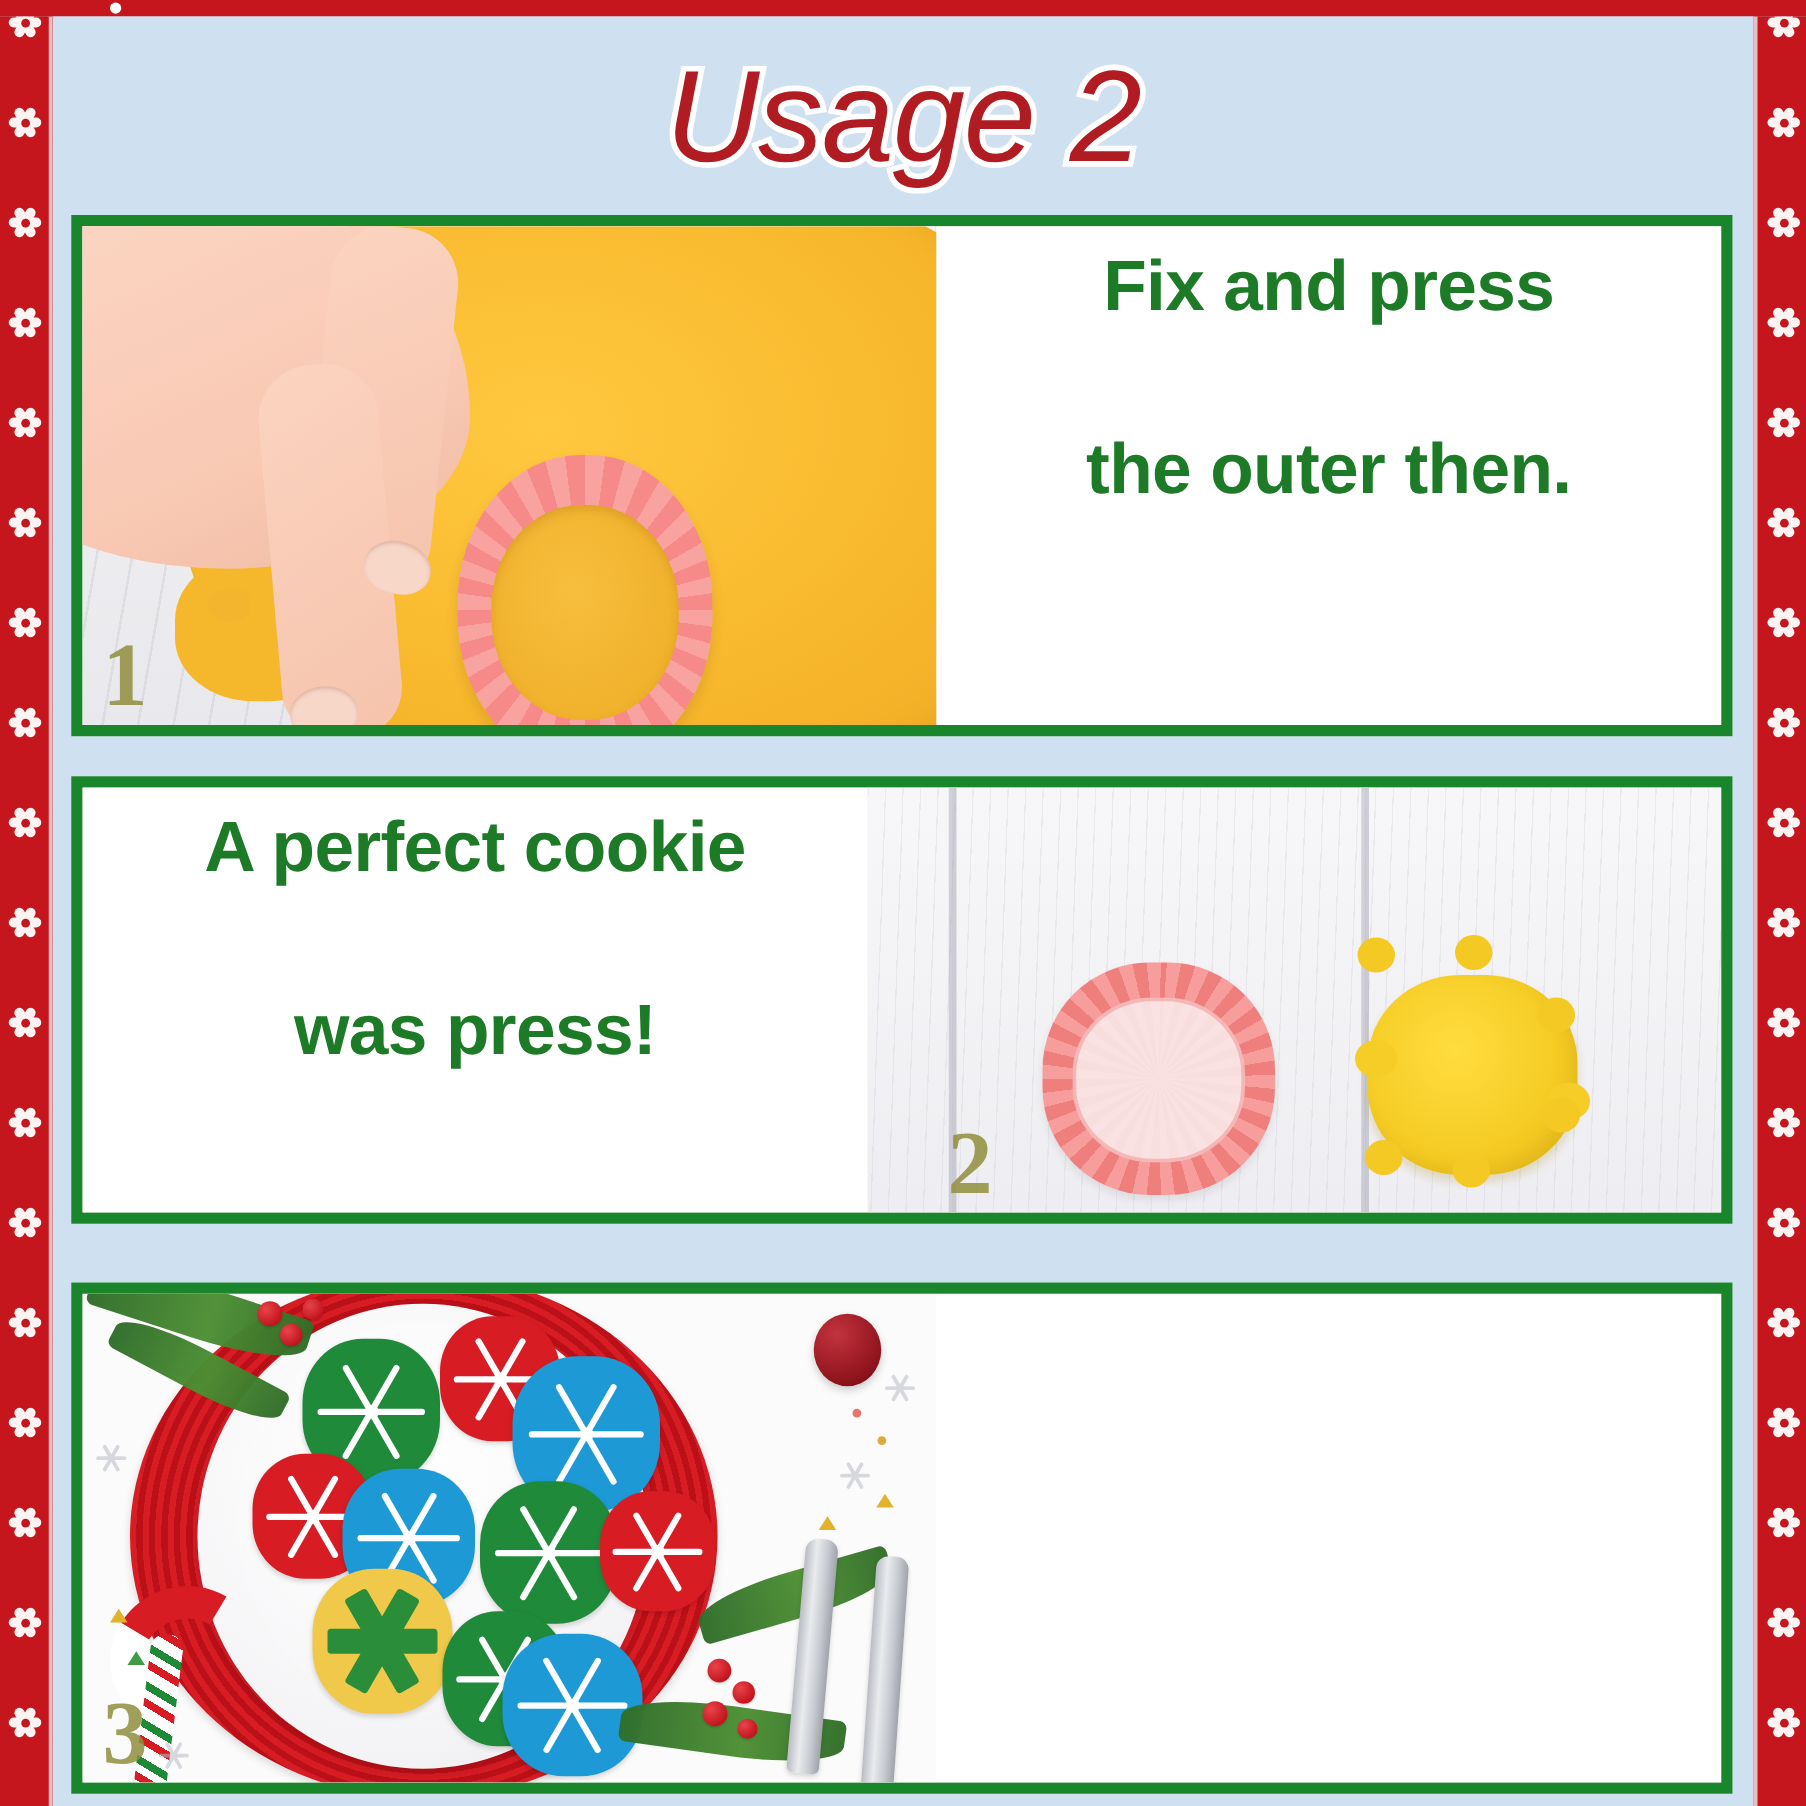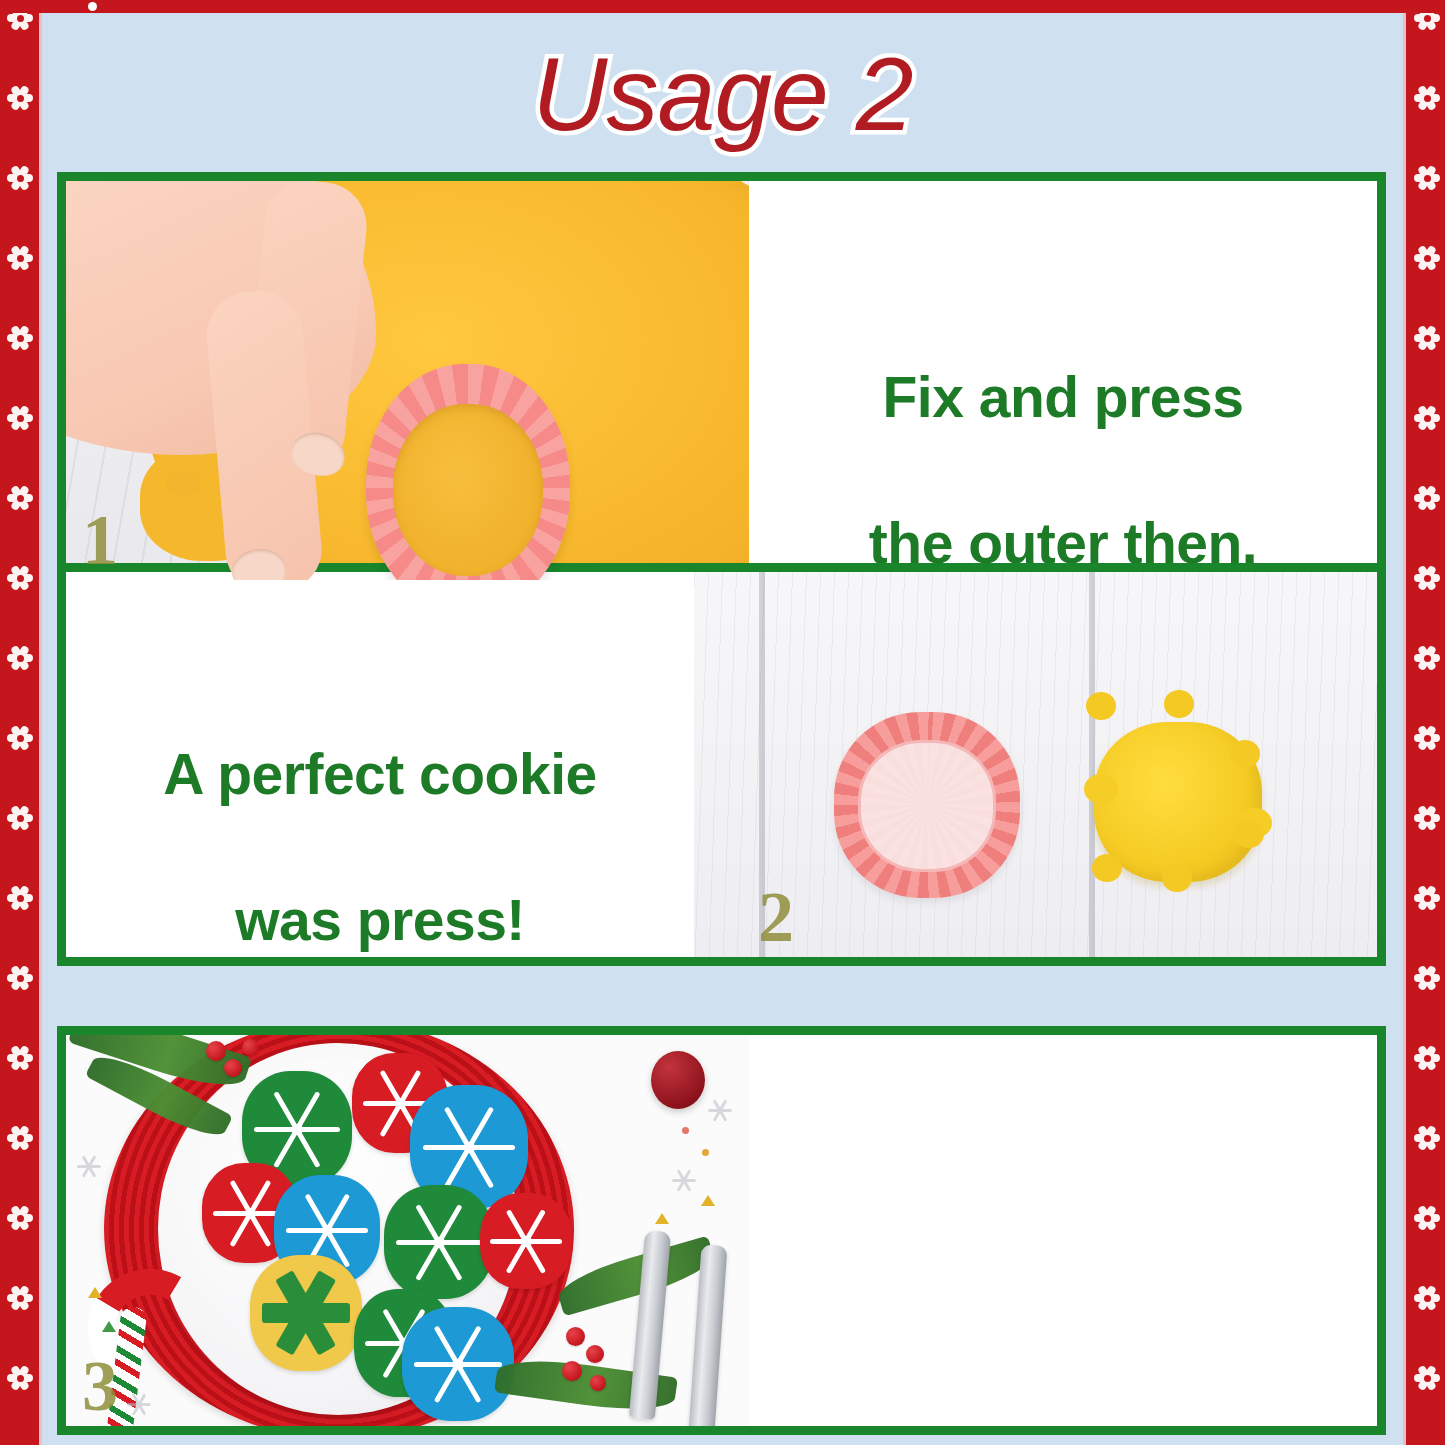--- a/index.html
+++ b/index.html
@@ -115,36 +115,36 @@
   
   .panel {
     position: absolute;
     border: 9px solid #19862b;
     background: #ffffff;
     box-sizing: border-box;
     display: flex;
     overflow: hidden;
   }
   #panel-1 { left: 15px;  top: 159px;  width: 1329px; height: 417px; }
-  #panel-2 { left: 15px;  top: 550px;  width: 1329px; height: 403px; }
+  #panel-2 { left: 15px;  top: 608px;  width: 1329px; height: 358px; }
   #panel-3 { left: 15px;  top: 1013px; width: 1329px; height: 409px; }
 
   .photo {
     position: relative;
     width: 683px;
     flex: 0 0 683px;
     overflow: hidden;
   }
   .caption {
     flex: 1 1 auto;
     display: flex;
-    align-items: flex-end;
+    align-items: flex-start;
     justify-content: center;
     background: #ffffff;
-    padding: 0 22px;
+    padding: 12px 22px;
     box-sizing: border-box;
   }
   .caption span {
     display: block;
     text-align: center;
     color: #1d7a26;
     font-weight: bold;
     font-size: 57px;
     line-height: 1.28;
     letter-spacing: -0.5px;

